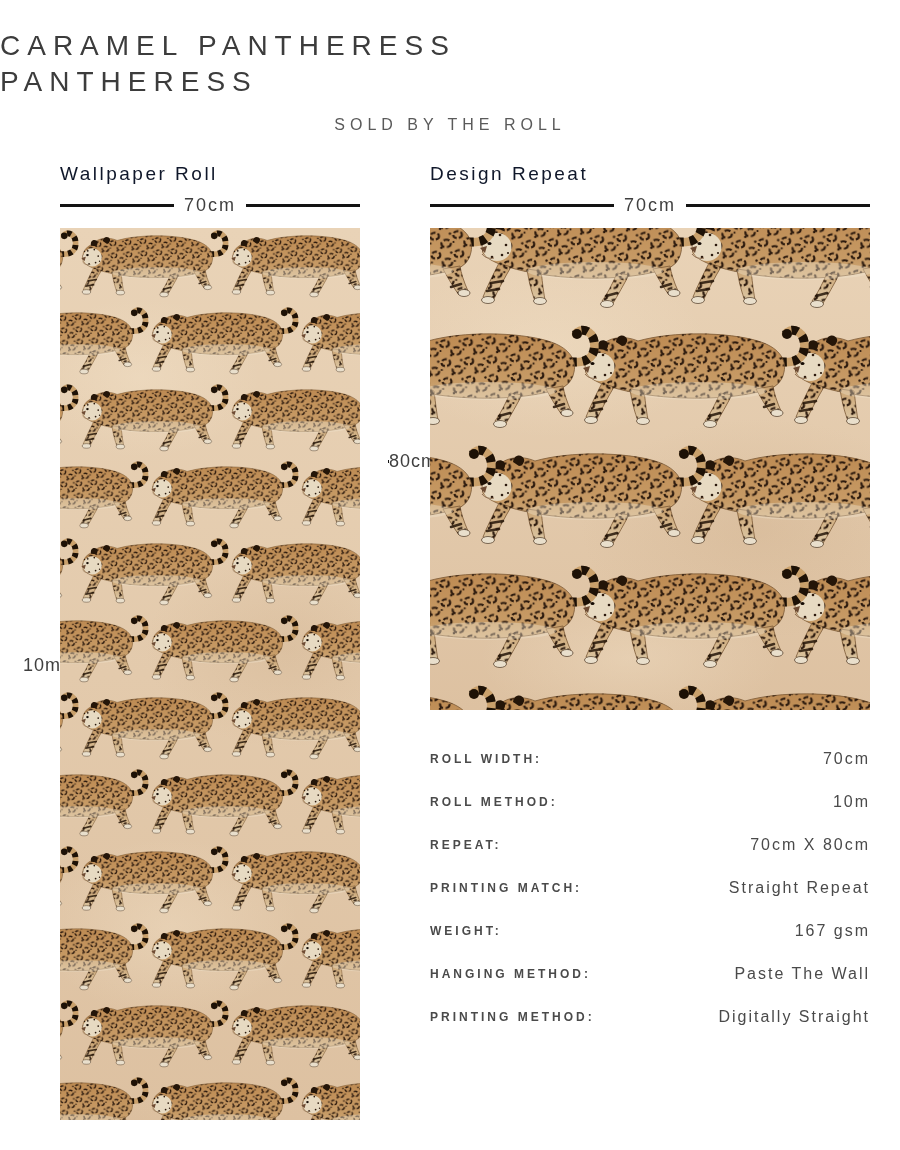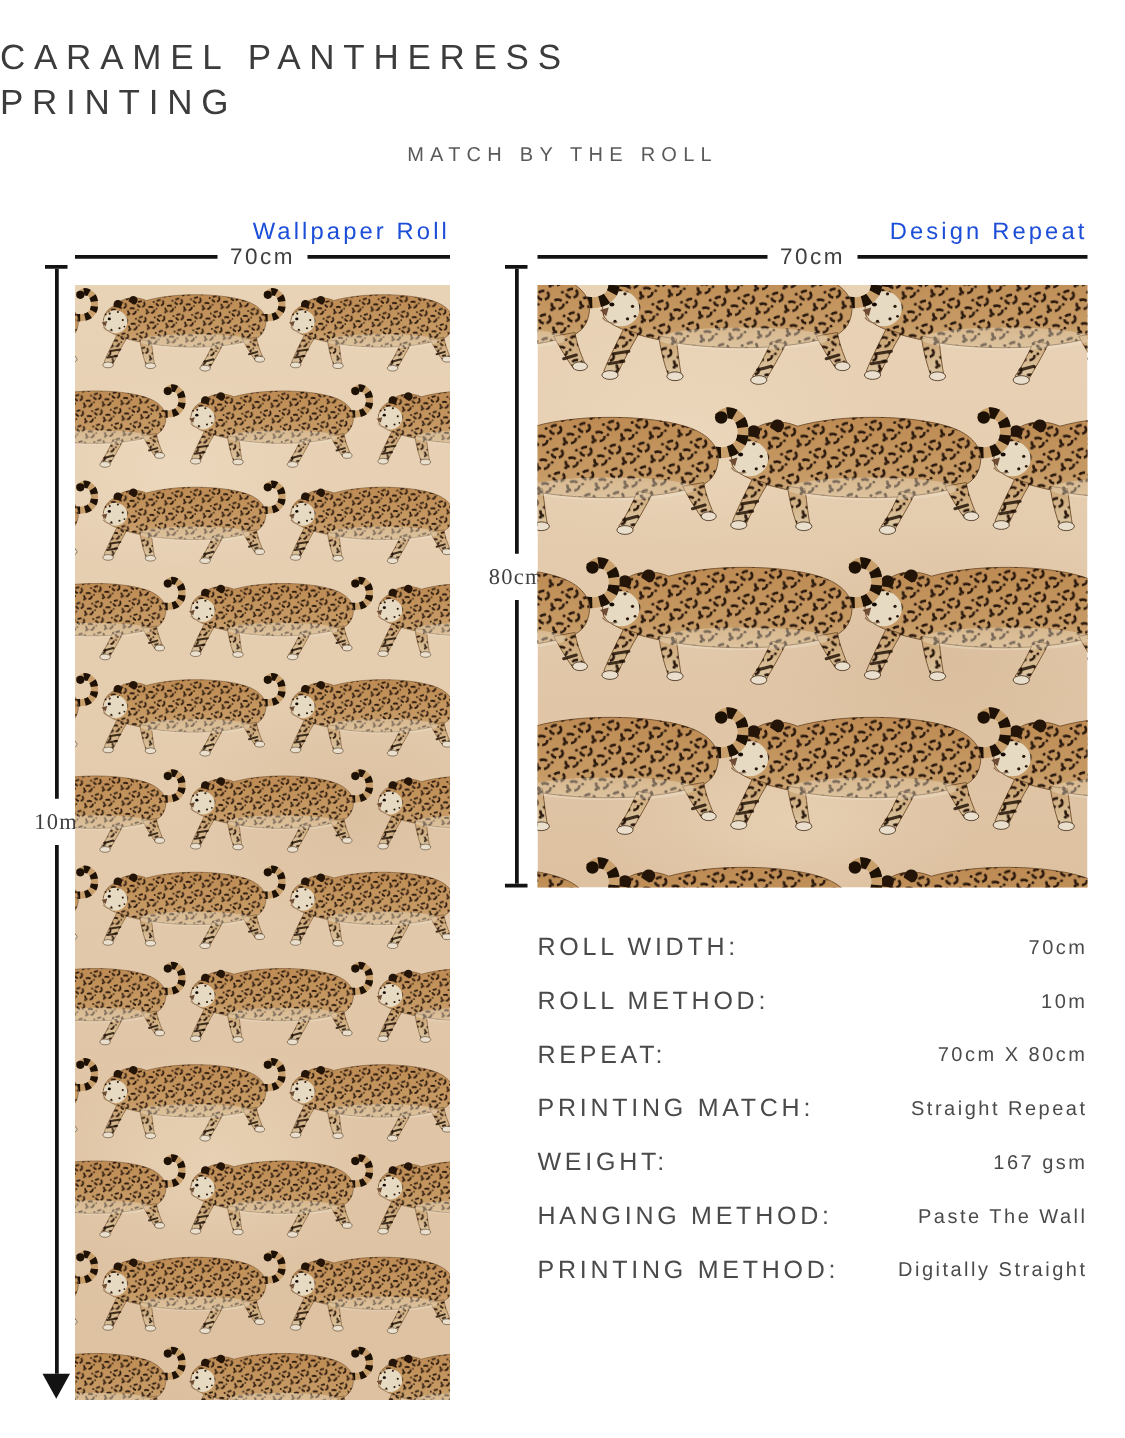--- a/index.html
+++ b/index.html
@@ -4,45 +4,45 @@
 <style>
   html,body{margin:0;padding:0;background:#ffffff;}
   .page{position:relative;width:900px;height:1150px;background:#ffffff;overflow:hidden;
         font-family:"Liberation Sans", sans-serif;color:#3f3f3f;}
   .title{position:absolute;left:0;width:900px;font-size:28px;font-weight:300;
          letter-spacing:7px;color:#3c3c3c;}
   .title.l1{top:30px;}
   .title.l2{top:66px;}
   .subtitle{position:absolute;top:116px;left:0;width:900px;text-align:center;font-size:16px;
             font-weight:300;letter-spacing:5px;color:#5a5a5a;}
-  .panel-label{position:absolute;text-align:right;font-size:19px;font-weight:300;
-               letter-spacing:2.5px;color:#1d4ed8;margin-top:12px;}
+  .panel-label{position:absolute;text-align:left;font-size:19px;font-weight:300;
+               letter-spacing:2.5px;color:#0f172a;}
   .h-measure{position:absolute;display:flex;align-items:center;height:18px;}
   .h-measure .ln{flex:1;height:3px;background:#131313;}
   .h-measure .txt{padding:0 10px;font-size:18px;font-weight:300;letter-spacing:2px;color:#3f3f3f;white-space:nowrap;}
-  .v-measure{position:absolute;display:flex;flex-direction:column;align-items:center;font-family:Liberation Serif, serif;}
+  .v-measure{position:absolute;display:flex;flex-direction:row;align-items:center;}
   .v-measure .cap{width:18px;height:3px;background:#131313;}
   .v-measure .vln{width:3px;flex:1;background:#131313;}
   .v-measure .txt{padding:8px 0;font-size:18px;font-weight:300;letter-spacing:1px;color:#3f3f3f;}
   .v-measure .arrow{width:0;height:0;border-left:11px solid transparent;border-right:11px solid transparent;
                     border-top:20px solid #131313;}
   .swatch{position:absolute;display:block;}
   .spec-table{position:absolute;left:430px;top:737px;width:440px;}
   .spec-row{height:43px;display:flex;justify-content:space-between;align-items:center;}
-  .spec-label{font-size:20px;font-weight:400;letter-spacing:3px;color:#4a4a4a;white-space:nowrap;}
+  .spec-label{font-size:12px;font-weight:700;letter-spacing:3px;color:#4a4a4a;white-space:nowrap;}
   .spec-value{font-size:16px;font-weight:300;letter-spacing:2px;color:#4a4a4a;white-space:nowrap;text-align:right;}
 </style>
 </head>
 <body>
 
 <div class="page">
 
   <div class="title l1">CARAMEL PANTHERESS</div>
-  <div class="title l2">PRINTING</div>
-  <div class="subtitle">MATCH BY THE ROLL</div>
+  <div class="title l2">PANTHERESS</div>
+  <div class="subtitle">SOLD BY THE ROLL</div>
 
   <div class="panel-label" style="left:60px;top:163px;width:300px;">Wallpaper Roll</div>
 
   <div class="h-measure" style="left:60px;top:196px;width:300px;">
     <span class="ln"></span>
     <span class="txt">70cm</span>
     <span class="ln"></span>
   </div>
 
   <div class="v-measure" style="left:23px;top:212px;width:44px;height:907px;">

